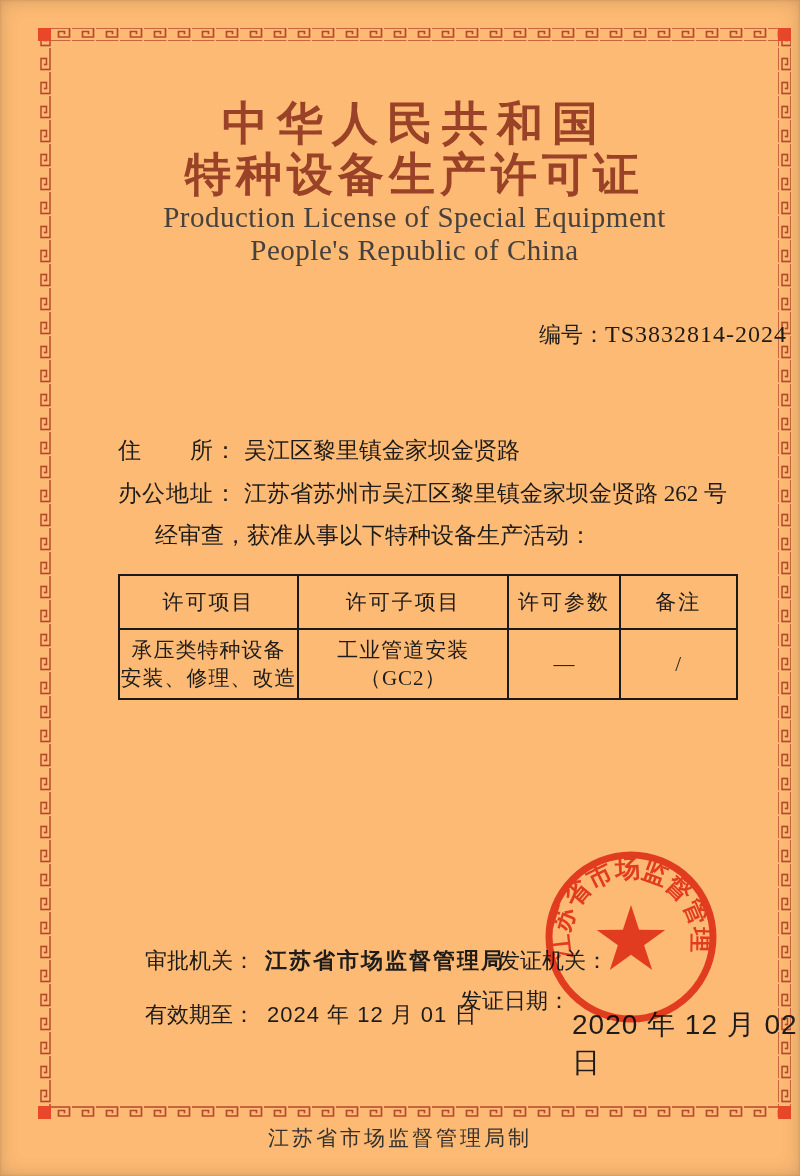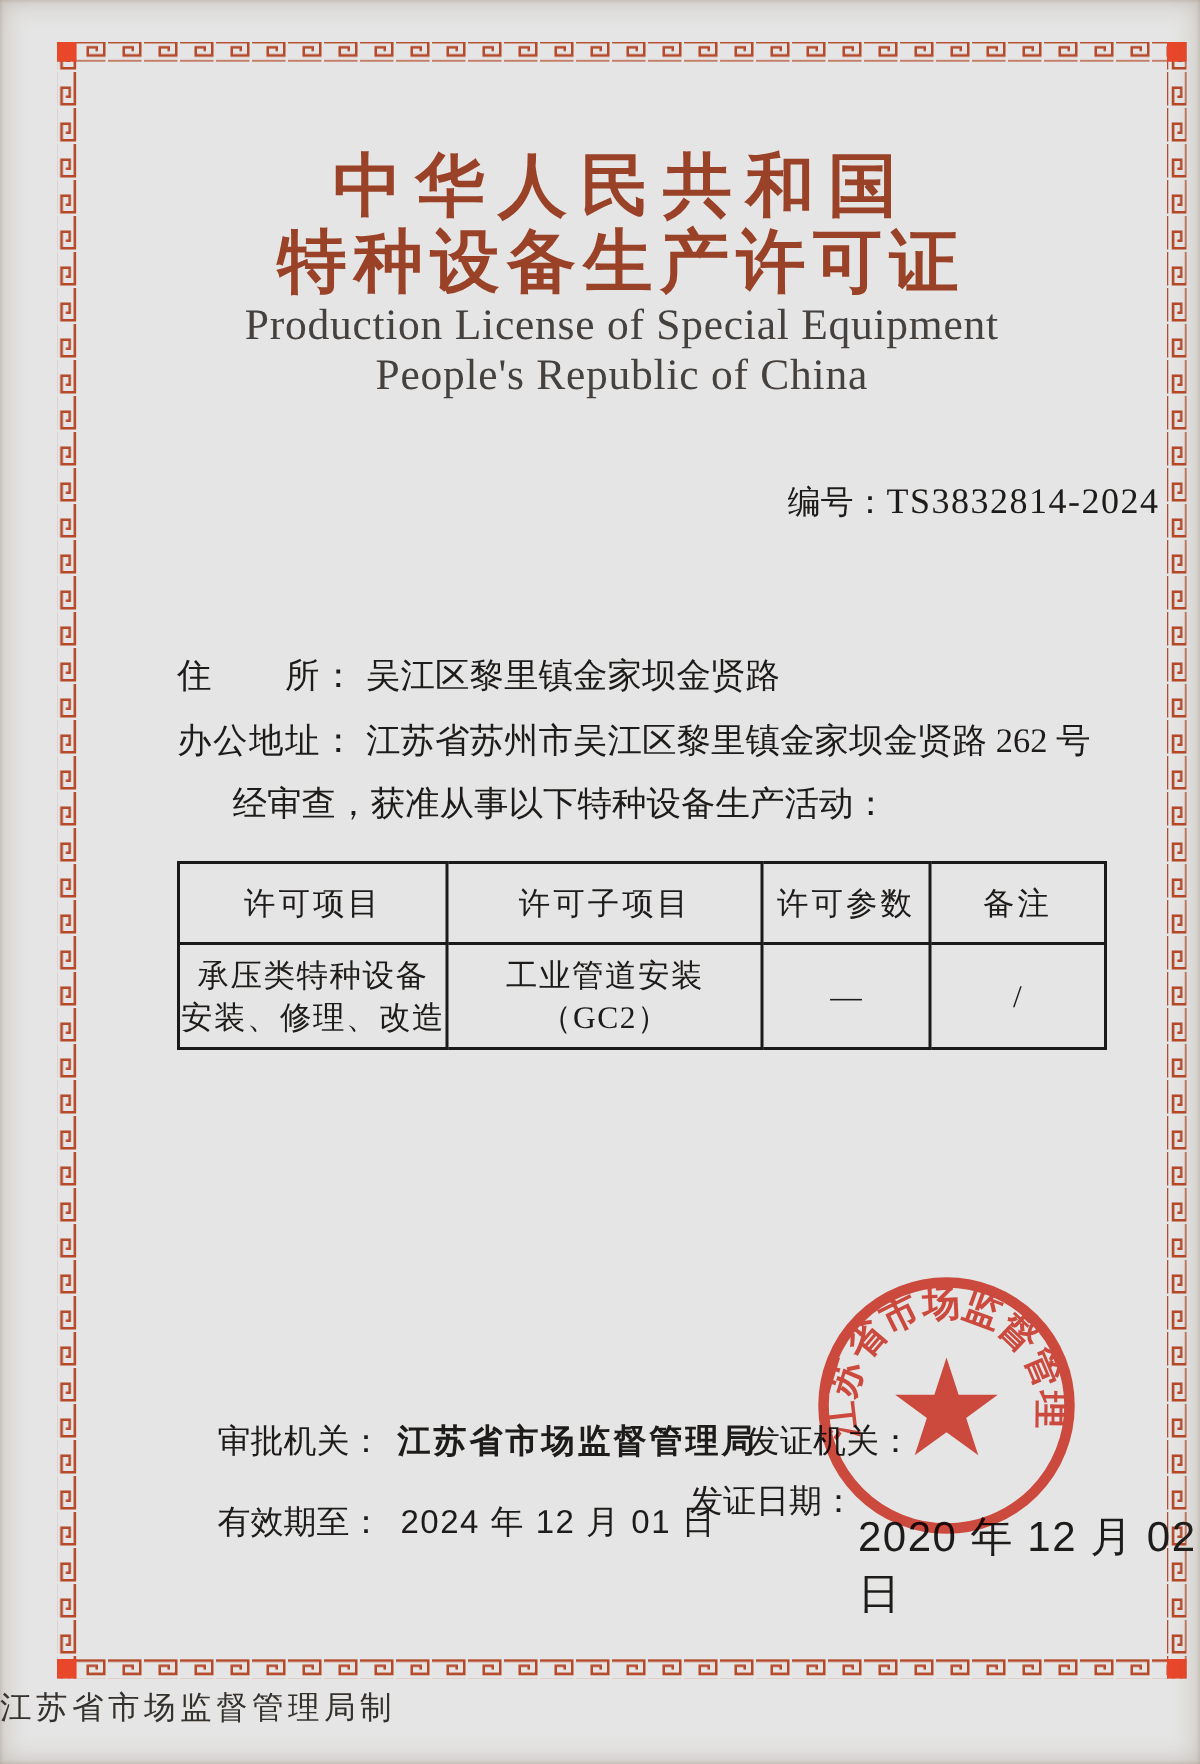--- a/index.html
+++ b/index.html
@@ -1,35 +1,35 @@
 <!DOCTYPE html>
 <html><head>
 <meta charset="utf-8">
 <style>
   html,body { margin:0; padding:0; background:#d9d4c8; }
   .page {
     position:relative; width:800px; height:1176px; margin:0 auto;
-    background:#e5e5e5; overflow:hidden;
+    background:#fdba74; overflow:hidden;
     font-family:"Liberation Serif","DejaVu Serif",serif; color:#1e1c1a;
   }
   .page::after {
     content:""; position:absolute; inset:0; pointer-events:none;
     box-shadow: inset 0 0 18px rgba(110,85,55,.30), inset 0 0 3px rgba(110,85,55,.28);
   }
   .abs { position:absolute; }
   .centered { left:38px; width:753px; text-align:center; }
 
   .title-cn { font-weight:bold; color:#9a4227; font-size:46px; line-height:1.05; }
   .title-cn1 { top:100px; letter-spacing:9px; }
   .title-cn2 { top:151px; letter-spacing:5px; }
   .title-en { color:#45413e; font-size:29px; letter-spacing:.5px; }
   .title-en1 { top:201px; }
   .title-en2 { top:234px; }
 
-  .license-no { top:320px; left:525px; font-size:22px; white-space:nowrap; }
+  .license-no { top:320px; left:539px; font-size:22px; white-space:nowrap; }
   .license-no .num { font-size:24px; letter-spacing:1px; }
 
   .field-row { left:118px; font-size:23px; white-space:nowrap; }
   .field-row .lbl { letter-spacing:1px; }
   .field-row .val { margin-left:6px; }
   .f1 { top:383px; } .f2 { top:435px; } .f3 { top:478px; }
   .statement { left:155px; top:520px; font-size:23px; }
 
   table.permit { position:absolute; left:118px; top:574px; width:620px;
     border-collapse:collapse; table-layout:fixed; font-size:21px; }
@@ -44,21 +44,21 @@
   .approval-row { left:145px; top:946px; }
   .approval-row .bold { font-weight:bold; margin-left:10px; letter-spacing:2px; }
   .issuing-label { left:498px; top:946px; font-size:22px; }
   .valid-row { left:145px; top:1000px; }
   .valid-row .date, .issue-date-val { font-family:"Liberation Sans","DejaVu Sans",sans-serif; letter-spacing:1px; }
   .valid-row .date { margin-left:12px; }
   .issue-date-label { left:460px; top:986px; font-size:22px; }
   .issue-date-val { left:572px; top:1006px; font-size:28px; }
 
   .seal { left:518px; top:828px; width:226px; height:226px; mix-blend-mode:multiply; }
-  .footer-line { top:1124px; left:0; width:800px; text-align:left;
+  .footer-line { top:1124px; left:0; width:800px; text-align:center;
     font-size:21px; letter-spacing:3px; color:#35312d; }
   .border-svg { left:0; top:0; }
 </style>
 </head>
 <body>
 
 <div class="page">
 
   <svg class="abs border-svg" width="800" height="1176" viewBox="0 0 800 1176">
     <defs>

